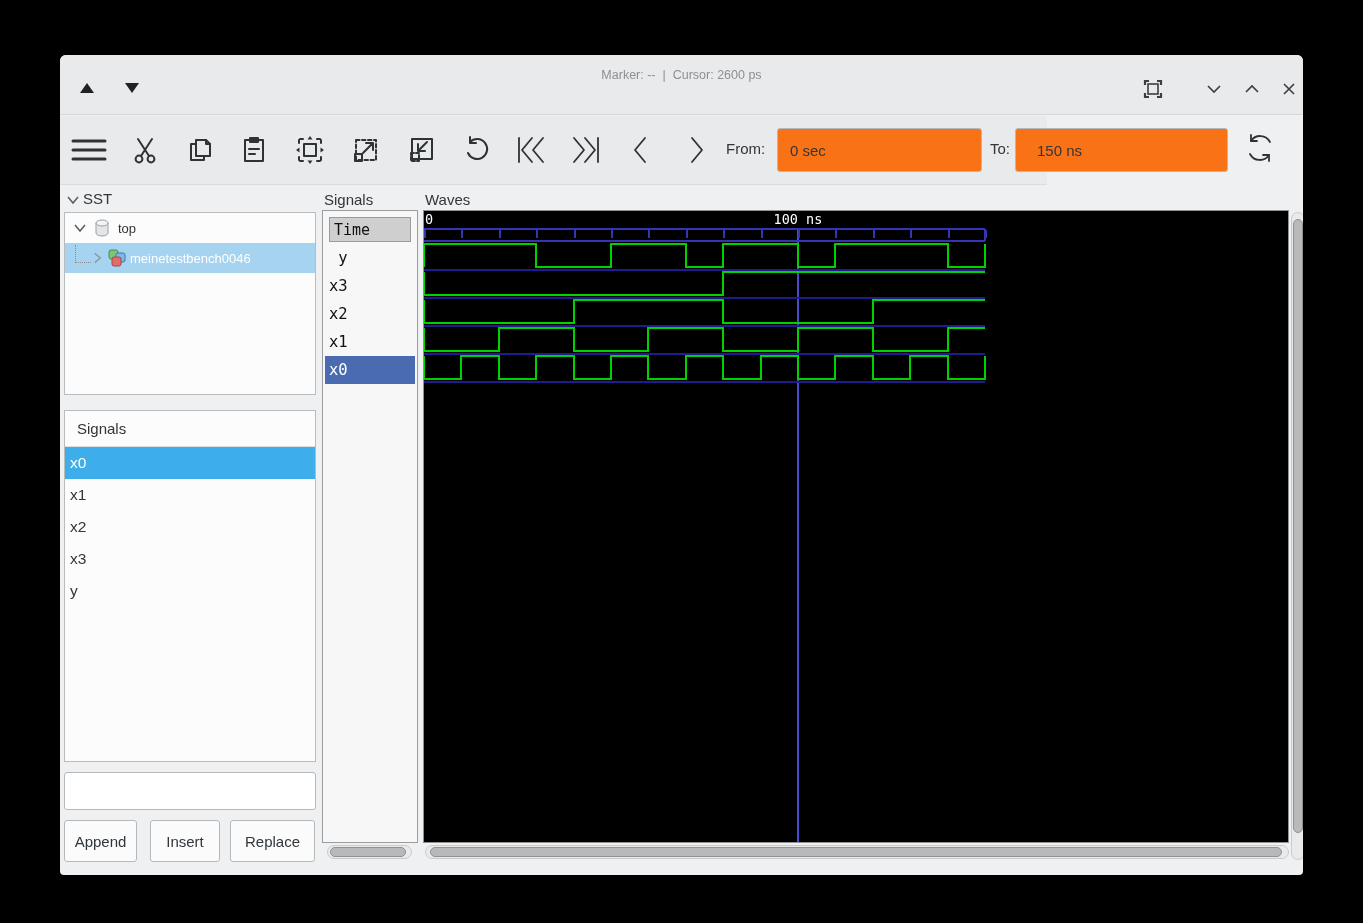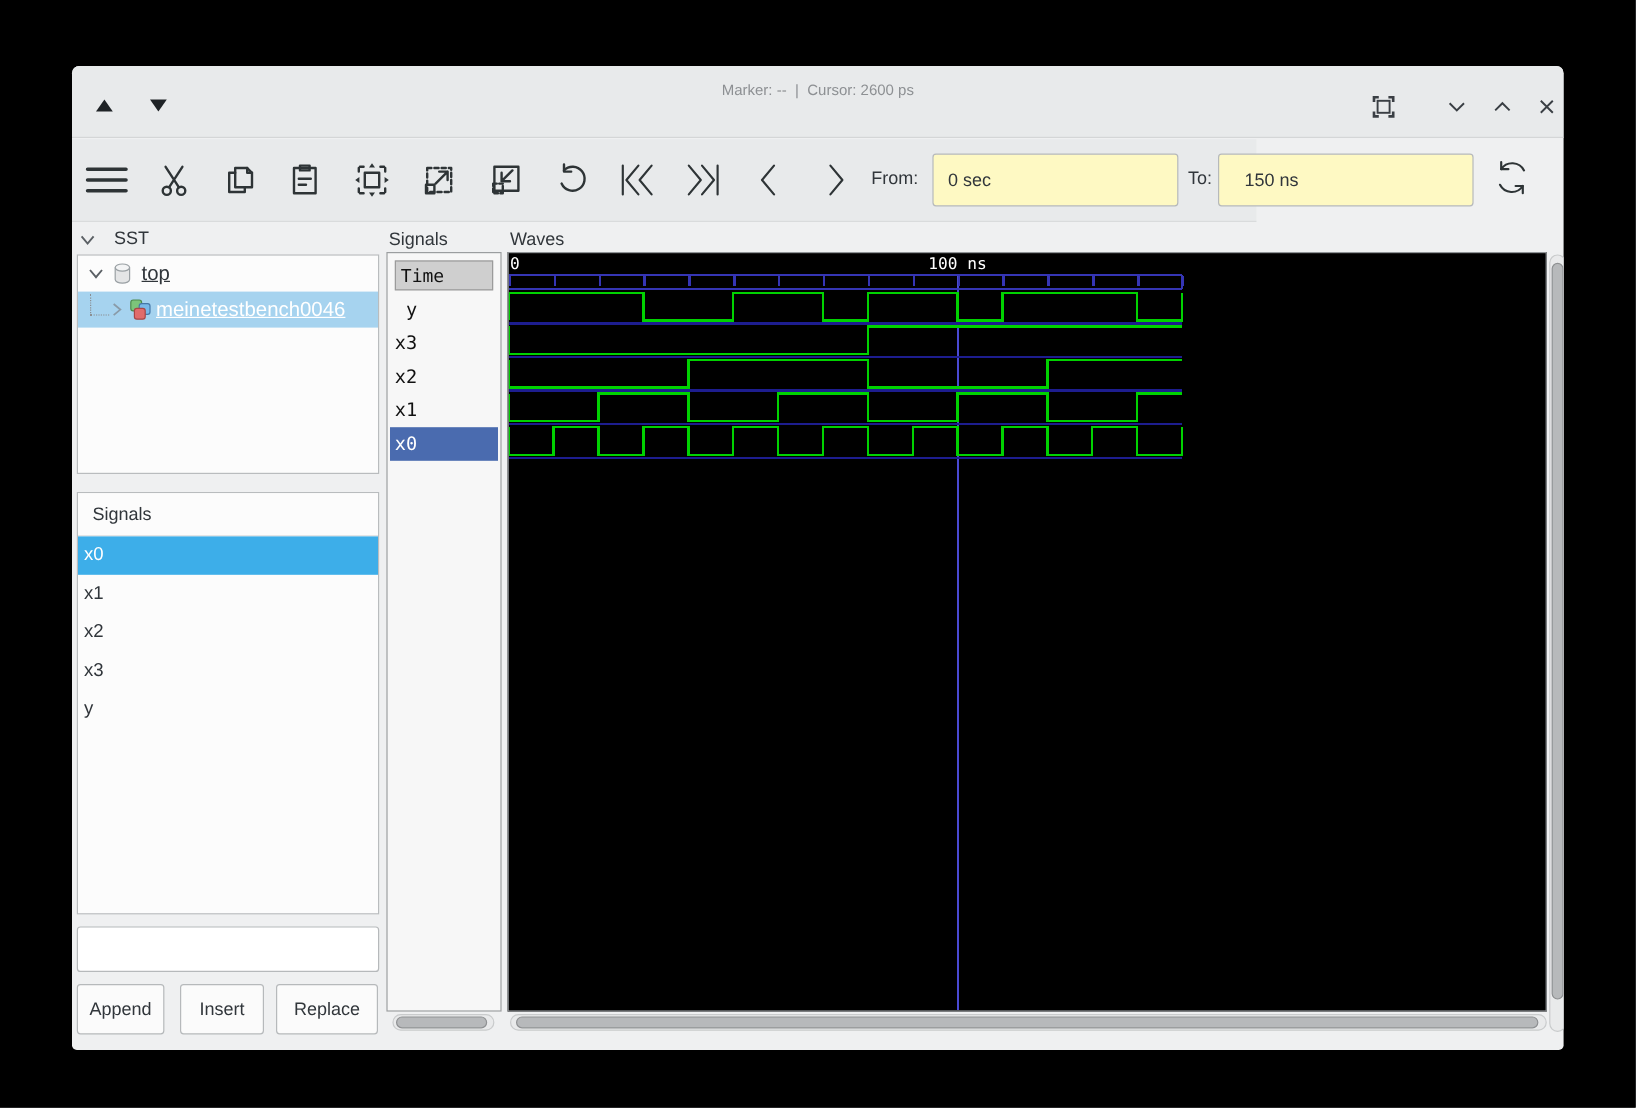--- a/index.html
+++ b/index.html
@@ -19,25 +19,25 @@
   #title-center{position:absolute;left:0;top:9px;width:100%;text-align:center;pointer-events:none;}
   #title-main{font-size:15px;font-weight:700;color:#2b2f33;}
   #title-sub{font-size:12.5px;color:var(--txt-dim);margin-top:4px;}
   .winbtn{position:absolute;top:18px;width:32px;height:32px;background:none;border:none;display:flex;align-items:center;justify-content:center;cursor:pointer;}
   .winbtn svg{stroke:#3a3f44;fill:none;stroke-width:1.6;}
   
   #toolbar{position:absolute;left:0;top:61px;width:987px;height:69px;background:var(--titlebar-bg);border-bottom:1px solid #d9dbdc;}
   .tbtn{position:absolute;top:14px;width:40px;height:40px;background:none;border:none;display:flex;align-items:center;justify-content:center;cursor:pointer;}
   .tbtn svg{stroke:var(--icon);fill:none;stroke-width:2;stroke-linecap:round;stroke-linejoin:round;}
   .tb-label{position:absolute;top:24px;font-size:15px;color:var(--txt);}
-  .tb-entry{position:absolute;top:12px;height:44px;border:1px solid #b6b9bb;border-radius:3px;background:#fef9c3;font-size:15px;color:var(--txt);padding:0 12px;font-family:"Liberation Sans",sans-serif;}
-  
-  .frame-label{position:absolute;font-size:15px;color:var(--txt);display:flex;align-items:flex-end;gap:15px;}
+  .tb-entry{position:absolute;top:12px;height:44px;border:1px solid #b6b9bb;border-radius:3px;background:#f97316;font-size:15px;color:var(--txt);padding:0 12px;font-family:"Liberation Sans",sans-serif;}
+  
+  .frame-label{position:absolute;font-size:15px;color:var(--txt);display:flex;align-items:flex-end;gap:3px;}
   .whitebox{position:absolute;background:#fcfcfc;border:1px solid var(--border);}
-  .tree-row{position:relative;height:30px;display:flex;align-items:center;font-size:17px;cursor:pointer;text-decoration:underline;}
+  .tree-row{position:relative;height:30px;display:flex;align-items:center;font-size:13px;cursor:pointer;}
   #sst-node-selected{background:var(--selection-inactive);color:#fff;}
   .listhdr{height:36px;display:flex;align-items:center;padding-left:12px;font-size:15px;background:#fcfcfc;border-bottom:1px solid #dcdedf;cursor:pointer;}
   .litem{height:32px;display:flex;align-items:center;padding-left:5px;font-size:15.5px;cursor:pointer;}
   .litem.sel{background:var(--selection);color:#fff;}
   #search-entry{position:absolute;left:4px;top:717px;width:252px;height:38px;background:#fff;border:1px solid #b6b9bb;border-radius:3px;padding-left:34px;font-size:15px;font-family:"Liberation Sans",sans-serif;}
   .pushbtn{position:absolute;top:765px;height:42px;background:#fbfbfb;border:1px solid #b6b9bb;border-radius:3px;font-size:15px;color:var(--txt);font-family:"Liberation Sans",sans-serif;cursor:pointer;}
   
   #signals-box{position:absolute;left:262px;top:155px;width:96px;height:633px;background:#f7f7f7;border:1px solid #9b9ea0;}
   #time-header{position:absolute;left:6px;top:6px;width:82px;height:25px;background:#cfcfcf;border:1px solid #9b9b9b;display:flex;align-items:center;padding-left:4px;font-family:"DejaVu Sans Mono",monospace;font-size:15px;color:#111;cursor:pointer;}
   .sigrow{position:absolute;left:2px;width:90px;height:28px;display:flex;align-items:center;padding-left:4px;font-family:"DejaVu Sans Mono",monospace;font-size:15.5px;white-space:pre;color:#111;cursor:pointer;}

